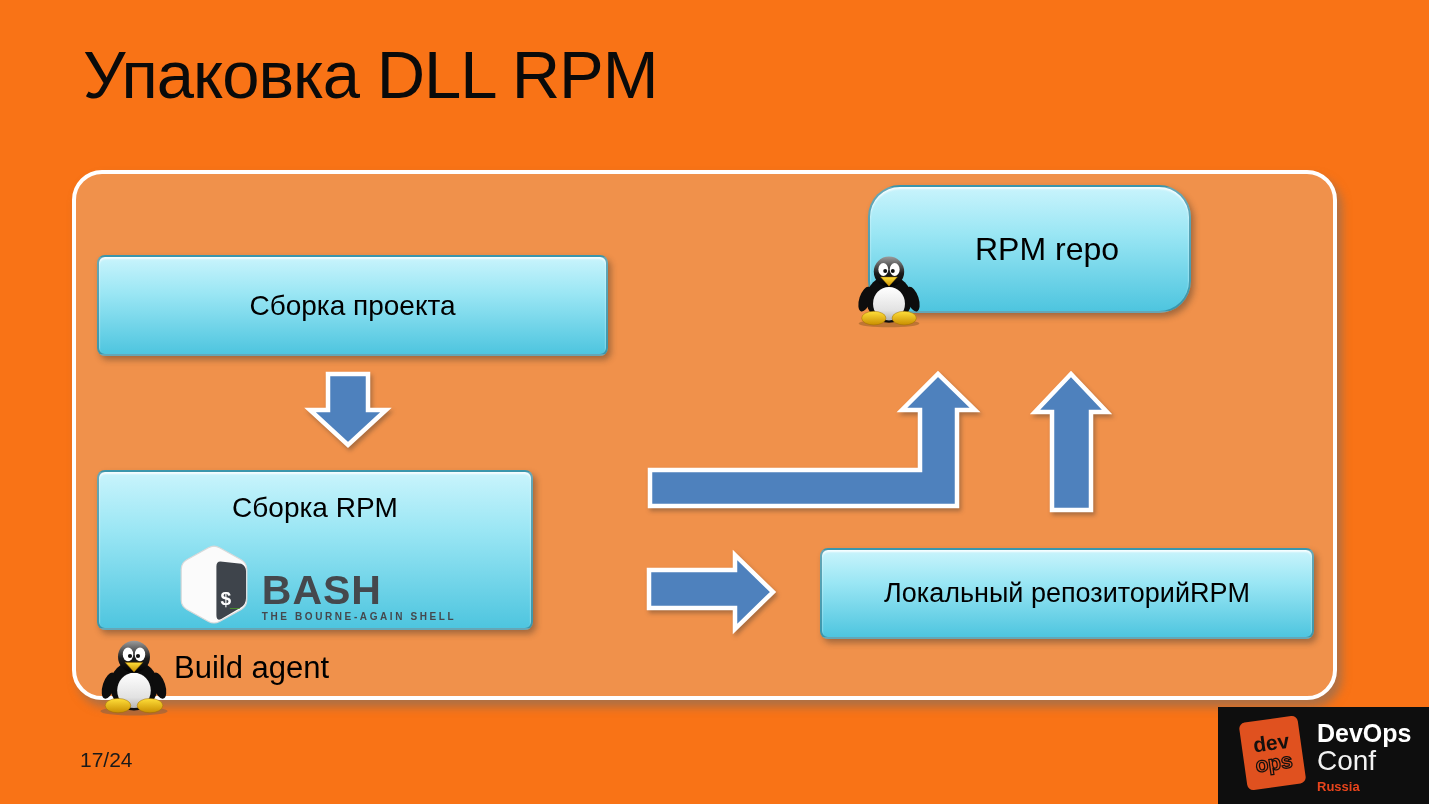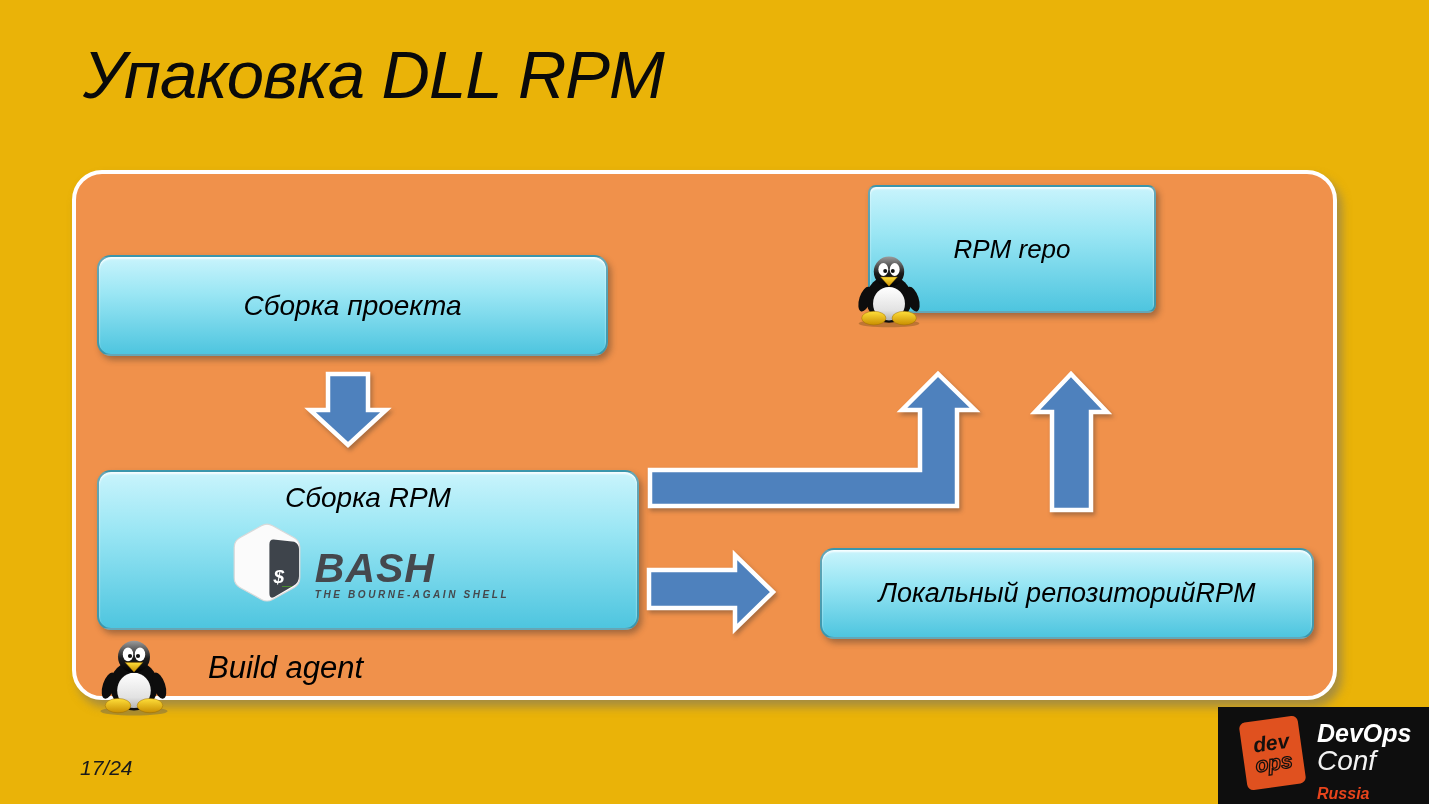--- a/index.html
+++ b/index.html
@@ -1,67 +1,67 @@
 <!DOCTYPE html>
 <html><head>
 <meta charset="utf-8">
 <style>
   html,body{margin:0;padding:0;background:#fff;}
   .stage{
-    position:relative;width:1429px;height:804px;background:#eab308;
-    font-family:"Liberation Sans",sans-serif;overflow:hidden;font-style:italic;
+    position:relative;width:1429px;height:804px;background:#f97316;
+    font-family:"Liberation Sans",sans-serif;overflow:hidden;
   }
   .slide-title{
     position:absolute;left:83px;top:36px;font-size:67px;font-weight:400;
     color:#0a0a0a;letter-spacing:-1px;white-space:nowrap;
   }
   .panel{
     position:absolute;left:72px;top:170px;width:1257px;height:522px;
     background:#F0914B;border:4px solid #ffffff;border-radius:30px;
     box-shadow:5px 7px 10px rgba(110,110,110,.55);
   }
   .node{
     position:absolute;background:linear-gradient(to bottom,#C9F4FC 0%,#9AE6F4 38%,#4EC5DF 100%);
-    border:2px solid rgba(47,125,145,.65);border-radius:14px;
+    border:2px solid rgba(47,125,145,.65);border-radius:8px;
     box-shadow:3px 4px 6px rgba(40,40,40,.38), inset 0 2px 2px rgba(255,255,255,.85);
     display:flex;align-items:center;justify-content:center;
     color:#000;text-align:center;
   }
   .node-build-project{left:97px;top:255px;width:507px;height:97px;font-size:28px;}
   .node-build-rpm{
-    left:97px;top:470px;width:542px;height:160px;font-size:28px;
-    flex-direction:column;justify-content:flex-start;padding-top:10px;box-sizing:border-box;
+    left:97px;top:470px;width:436px;height:160px;font-size:28px;
+    flex-direction:column;justify-content:space-between;padding-top:20px;box-sizing:border-box;
   }
-  .node-rpm-repo{left:868px;top:185px;width:284px;height:124px;font-size:26px;border-radius:8px;}
+  .node-rpm-repo{left:868px;top:185px;width:284px;height:124px;font-size:32px;border-radius:32px;padding-left:35px;}
   .node-local-repo{left:820px;top:548px;width:490px;height:87px;font-size:27px;line-height:1.25;flex-direction:row;}
   .bash-row{display:flex;align-items:center;margin-top:6px;gap:8px;}
   .bash-cube{width:80px;height:86px;}
   .bash-textcol{display:flex;flex-direction:column;align-items:flex-start;margin-top:23px;}
   .bash-name{font-size:41px;font-weight:700;color:#45484D;line-height:0.95;letter-spacing:1px;}
   .bash-sub{font-size:10px;font-weight:700;color:#45484D;letter-spacing:2.6px;margin-top:2px;white-space:nowrap;}
   .arrow-svg{position:absolute;overflow:visible;}
   .arrow-shape{fill:#4E81BD;stroke:#ffffff;stroke-width:4.5;stroke-linejoin:miter;
     filter:drop-shadow(2px 3px 2px rgba(40,40,40,.35));}
   .tux{position:absolute;}
   .tux-repo{left:850px;top:252px;width:78px;height:76px;}
   .tux-agent{left:92px;top:636px;width:84px;height:80px;}
-  .build-agent-label{position:absolute;left:208px;top:650px;font-size:31px;color:#000;}
-  .page-number{position:absolute;left:80px;top:748px;font-size:21px;color:#1a1a1a;margin-top:8px;}
+  .build-agent-label{position:absolute;left:174px;top:650px;font-size:31px;color:#000;}
+  .page-number{position:absolute;left:80px;top:748px;font-size:21px;color:#1a1a1a;}
   .footer-logo{position:absolute;left:1218px;top:707px;width:211px;height:97px;background:#0e0e0e;}
   .logo-badge{
     position:absolute;left:25px;top:12px;width:59px;height:68px;background:#E0511F;
     border-radius:6px;transform:rotate(-8deg);
     display:flex;flex-direction:column;align-items:center;justify-content:center;
   }
   .logo-badge-dev{font-size:21px;font-weight:800;color:#14100e;line-height:0.95;}
   .logo-badge-ops{font-size:21px;font-weight:800;color:transparent;-webkit-text-stroke:1.3px #14100e;line-height:0.95;}
   .logo-brand{position:absolute;left:99px;top:13px;display:flex;flex-direction:column;}
   .logo-brand-devops{font-size:25px;font-weight:700;color:#ffffff;line-height:1.05;}
   .logo-brand-conf{font-size:28px;font-weight:300;color:#f2f2f2;line-height:1.05;}
-  .logo-brand-russia{font-size:16px;font-weight:700;color:#E8441C;margin-top:9px;}
+  .logo-brand-russia{font-size:13px;font-weight:700;color:#E8441C;margin-top:3px;}
 </style>
 </head>
 <body>
 
 <svg width="0" height="0" style="position:absolute">
   <defs>
     <linearGradient id="bellyGrad" x1="0" y1="0" x2="0" y2="1">
       <stop offset="0%" stop-color="#ffffff"></stop>
       <stop offset="70%" stop-color="#e2e2e2"></stop>
       <stop offset="100%" stop-color="#b5b5b5"></stop>

